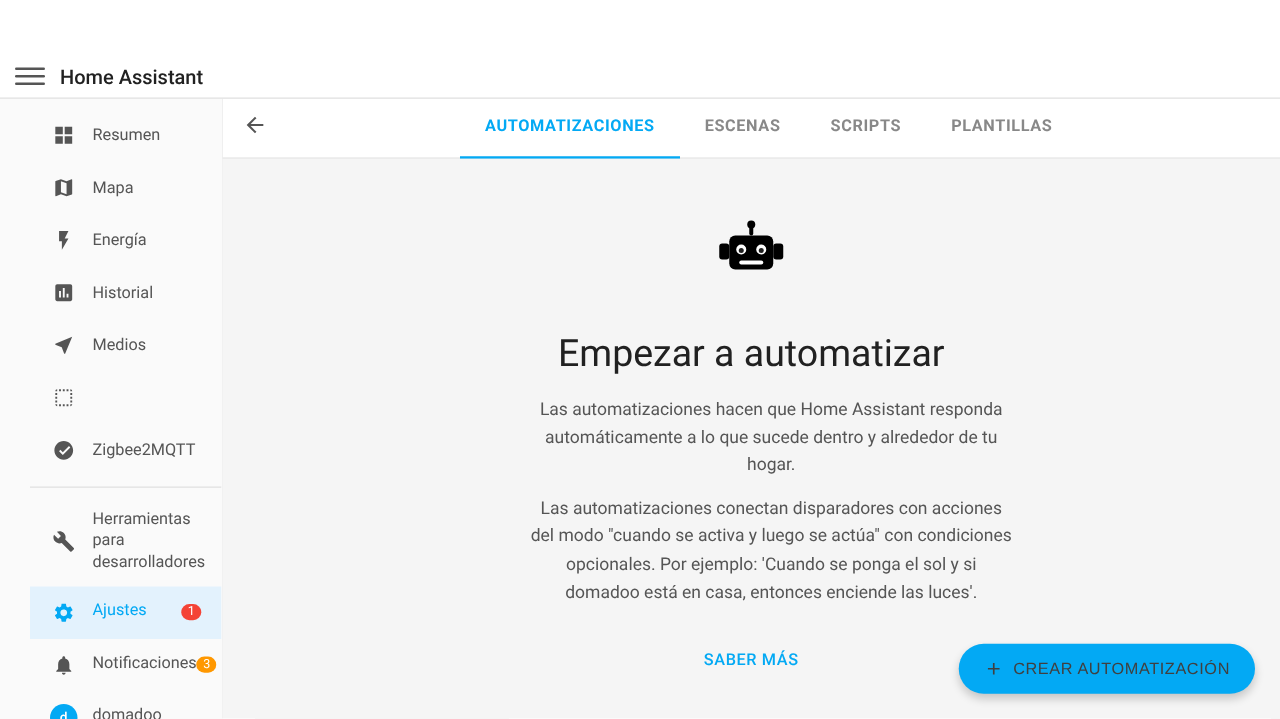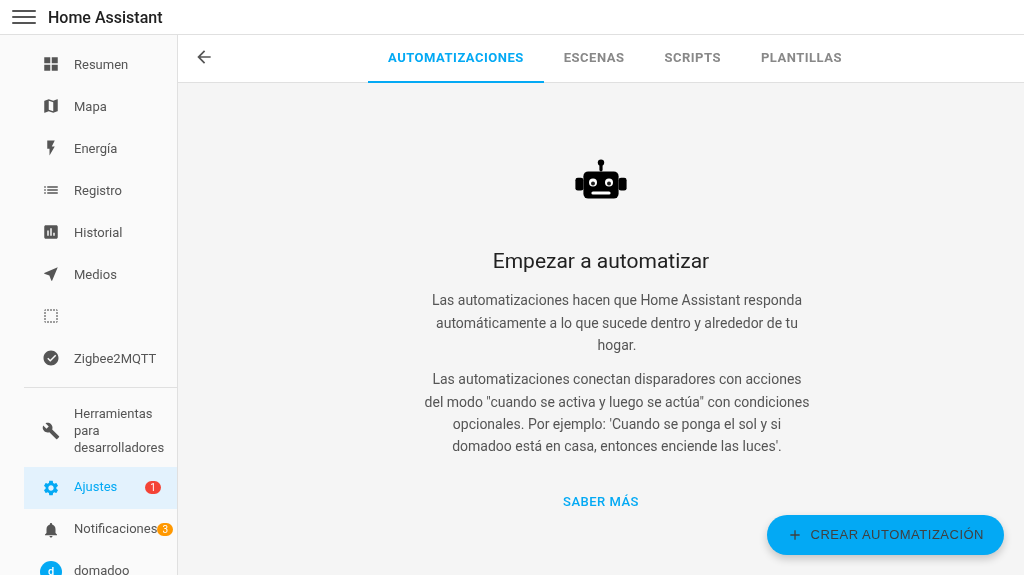--- a/index.html
+++ b/index.html
@@ -15,20 +15,21 @@
 
     
     .top-bar {
       height: 35px;
       background: #fff;
       border-bottom: 1px solid #e0e0e0;
       display: flex;
       align-items: center;
       padding: 0 12px;
       flex-shrink: 0;
+      margin-top: 44px;
     }
     .top-bar-menu-icon {
       width: 24px;
       height: 24px;
       display: flex;
       flex-direction: column;
       justify-content: center;
       gap: 4px;
       cursor: pointer;
       margin-right: 12px;
@@ -199,21 +200,21 @@
       text-align: center;
     }
 
     .robot-icon {
       width: 80px;
       height: 80px;
       margin-bottom: 20px;
     }
 
     .empty-state-title {
-      font-size: 21px;
+      font-size: 30px;
       font-weight: 400;
       color: #212121;
       margin-bottom: 16px;
     }
 
     .empty-state-desc {
       font-size: 14px;
       color: #555;
       line-height: 1.6;
       margin-bottom: 12px;
@@ -292,28 +293,20 @@
 
       <div class="sidebar-item">
         <span class="icon">
           <svg width="18" height="18" viewBox="0 0 24 24">
               <path d="M7 2v11h3v9l7-12h-4l4-8z"></path>
             </svg>
         </span>
         <span class="label">Energía</span>
       </div>
 
-      <div class="sidebar-item">
-        <span class="icon">
-          <svg width="18" height="18" viewBox="0 0 24 24">
-              <path d="M3 13h2v-2H3v2zm0 4h2v-2H3v2zm0-8h2V7H3v2zm4 4h14v-2H7v2zm0 4h14v-2H7v2zM7 7v2h14V7H7z"></path>
-            </svg>
-        </span>
-        <span class="label">Registro</span>
-      </div>
 
       <div class="sidebar-item">
         <span class="icon">
           <svg width="18" height="18" viewBox="0 0 24 24">
               <path d="M19 3H5c-1.1 0-2 .9-2 2v14c0 1.1.9 2 2 2h14c1.1 0 2-.9 2-2V5c0-1.1-.9-2-2-2zM9 17H7v-7h2v7zm4 0h-2V7h2v10zm4 0h-2v-4h2v4z"></path>
             </svg>
         </span>
         <span class="label">Historial</span>
       </div>
 

